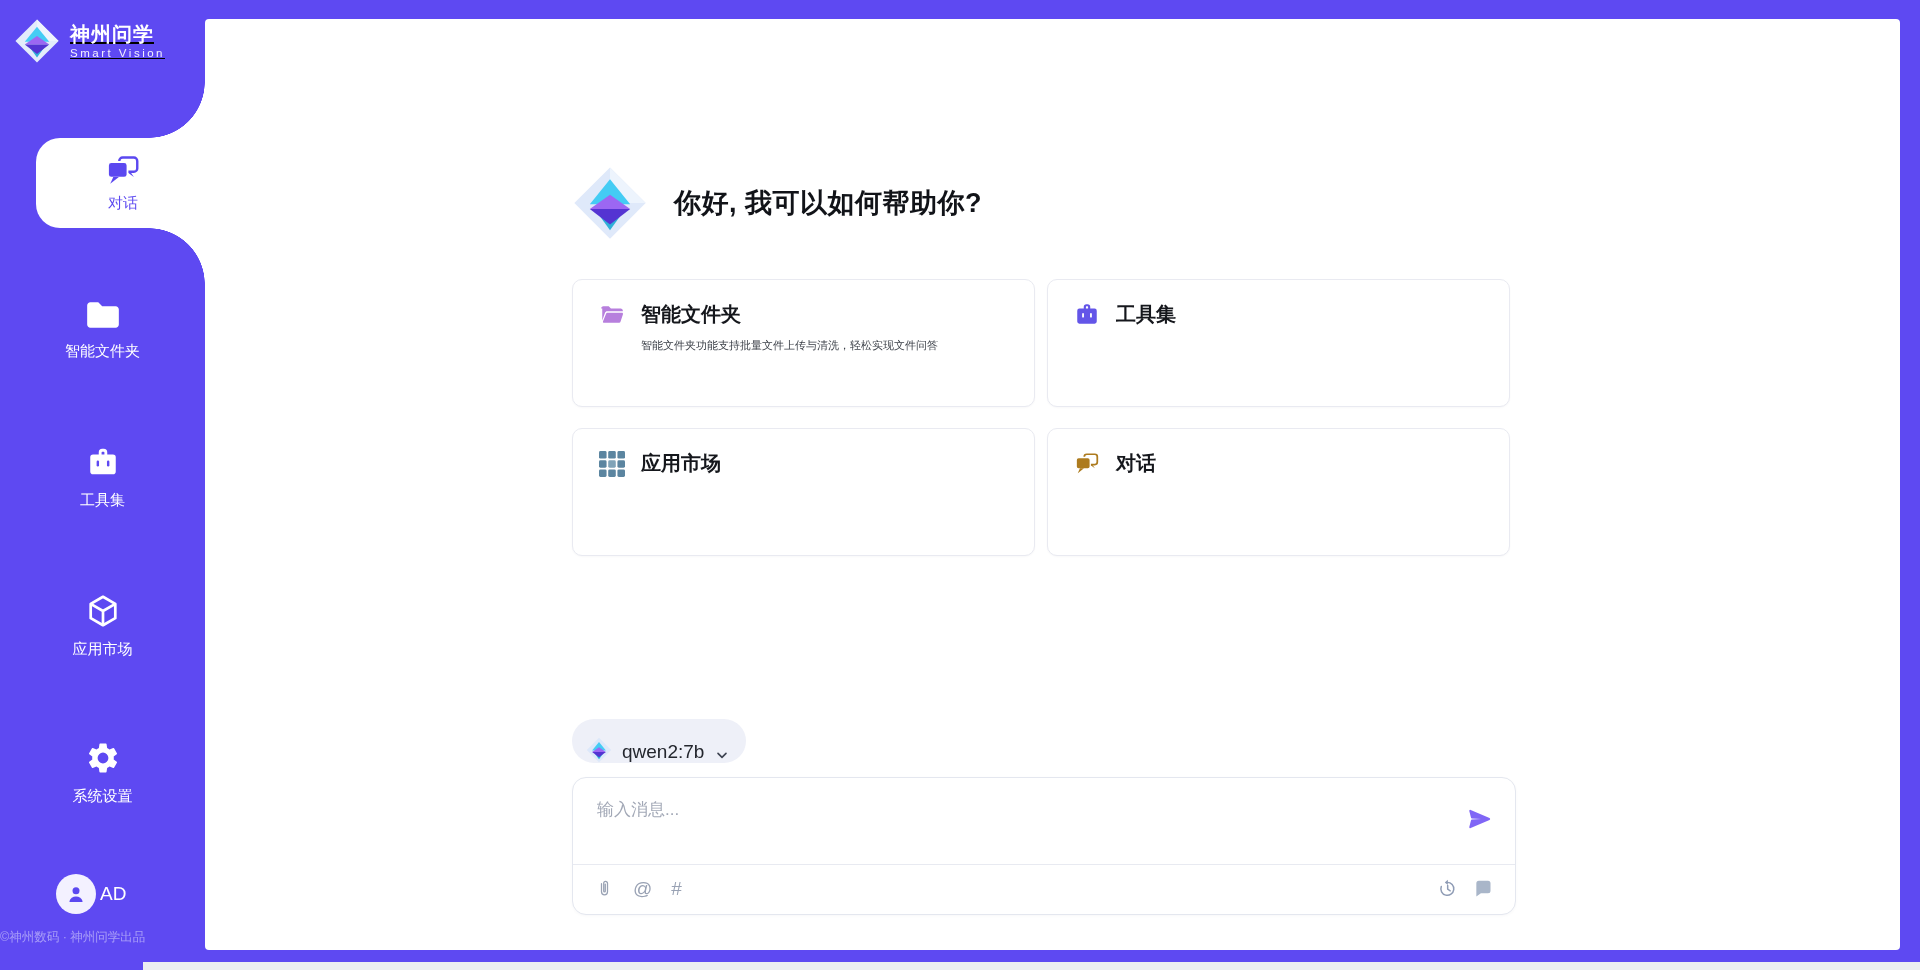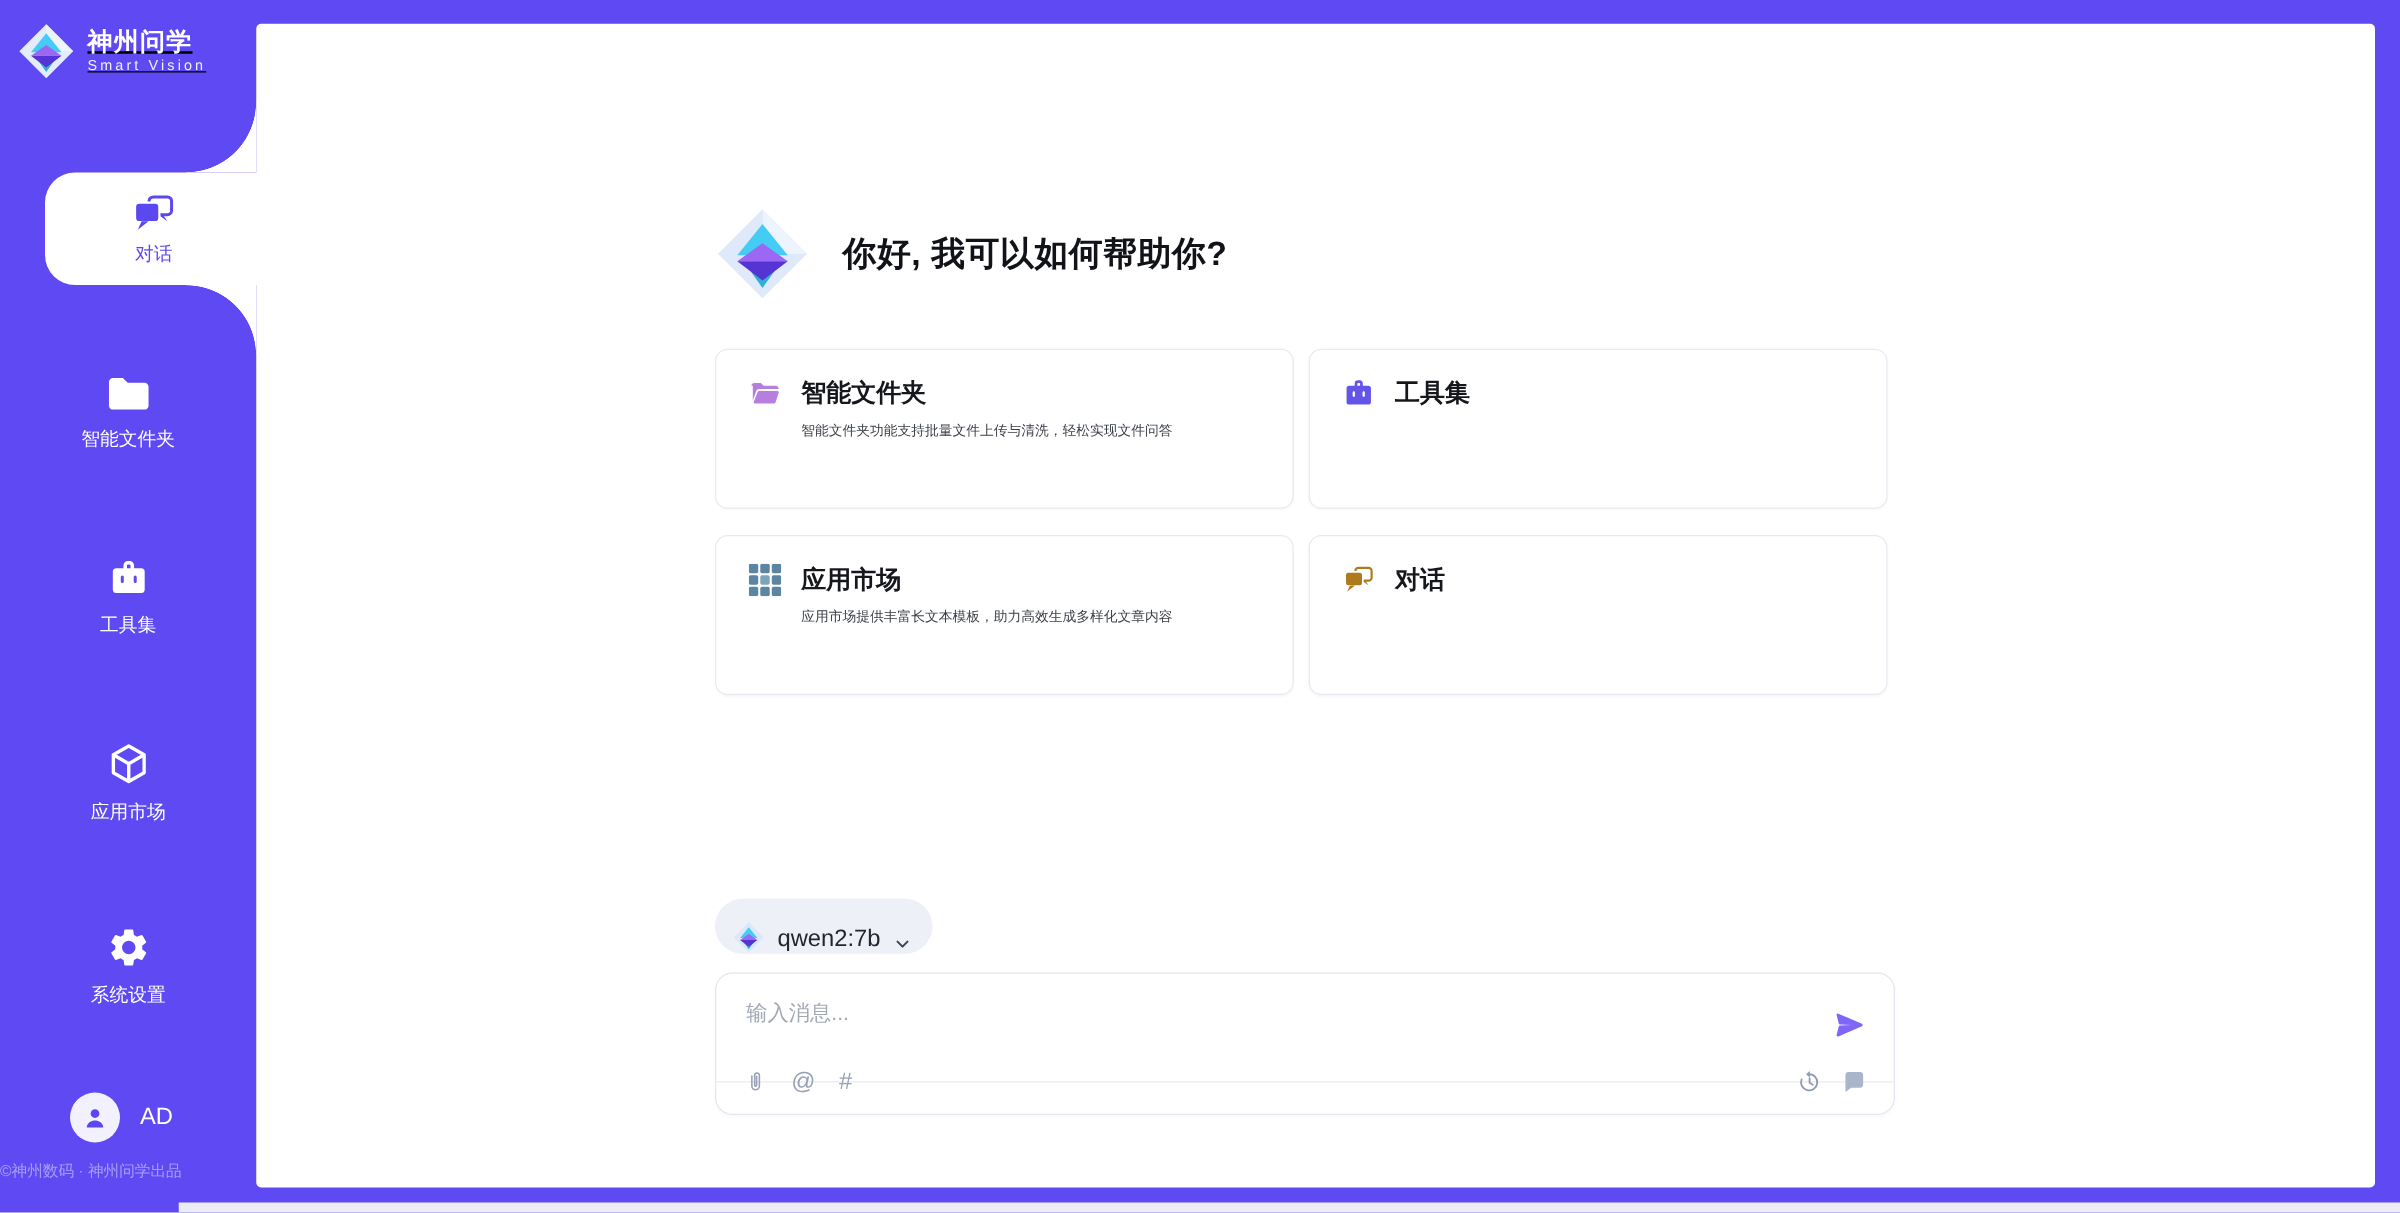--- a/index.html
+++ b/index.html
@@ -39,21 +39,21 @@
     position:absolute;left:0;width:205px;
     display:flex;flex-direction:column;align-items:center;gap:11px;
     color:#fff;cursor:pointer;
   }
   .nav-item .lbl{font-size:15px;color:#fff;}
   .ni-folders{top:299px;}
   .ni-tools{top:446px;}
   .ni-market{top:593px;}
   .ni-settings{top:740px;}
 
-  .user-row{position:absolute;left:56px;top:874px;display:flex;align-items:center;gap:16px;cursor:pointer;}
+  .user-row{position:absolute;left:56px;top:874px;display:flex;align-items:center;gap:4px;cursor:pointer;}
   .avatar{width:40px;height:40px;border-radius:50%;background:#f3f1ff;display:flex;align-items:center;justify-content:center;}
   .user-name{color:#fff;font-size:19px;}
   .copyright{position:absolute;left:0;top:929px;width:205px;
     color:rgba(255,255,255,.45);font-size:12.5px;}
 
   
   .panel{
     position:absolute;left:205px;top:19px;right:20px;bottom:20px;
     background:var(--panel);border-radius:4px;
   }
@@ -74,21 +74,21 @@
   .card-desc{margin:9px 0 0 42px;font-size:11px;line-height:1.55;color:#3a3f47;}
 
   .model-pill{
     margin-top:163px;display:inline-flex;align-items:flex-end;gap:10px;
     height:44px;border-radius:22px;background:#eef0f8;padding:0 16px 0 14px;cursor:pointer;
   }
   .model-pill .logo{width:26px;height:26px;}
   .model-name{font-size:19px;color:#23262d;}
 
   .composer{
-    margin-top:10px;width:944px;height:114px;position:relative;
+    margin-top:10px;width:944px;height:138px;position:relative;
     border:1px solid #e4e7ef;border-radius:14px;background:#fff;
     box-shadow:0 1px 3px rgba(30,30,60,.03);
   }
   .composer textarea{
     position:absolute;left:0;top:0;right:64px;height:84px;
     border:none;outline:none;resize:none;background:transparent;
     padding:20px 0 0 24px;font-size:17px;color:#333;
     font-family:"Liberation Sans","DejaVu Sans",sans-serif;
   }
   .composer textarea::placeholder{color:#a2a8b6;}
@@ -232,21 +232,20 @@
                 <rect x="0" y="7.8" width="6.4" height="6.4" rx="1.2"></rect>
                   <rect x="7.8" y="7.8" width="6.4" height="6.4" rx="1.2" fill="#7fa3b8"></rect>
                   <rect x="15.6" y="7.8" width="6.4" height="6.4" rx="1.2"></rect>
                 <rect x="0" y="15.6" width="6.4" height="6.4" rx="1.2"></rect>
                   <rect x="7.8" y="15.6" width="6.4" height="6.4" rx="1.2"></rect>
                   <rect x="15.6" y="15.6" width="6.4" height="6.4" rx="1.2"></rect>
               </g>
             </svg>
             <span class="card-title">应用市场</span>
           </div>
-          <p class="card-desc">应用市场提供丰富长文本模板，助力高效生成多样化文章内容</p>
         </div>
 
         <div class="card">
           <div class="card-head">
             <svg class="cicon" viewBox="0 0 48 44">
               <rect x="19" y="4" width="24" height="19" rx="4.5" fill="none" stroke="#ad7b1e" stroke-width="3.2"></rect>
               <path d="M33 22l5.5 8-11-8z" fill="#ad7b1e"></path>
               <rect x="4" y="10" width="26" height="21" rx="4.5" fill="#ad7b1e" stroke="#ffffff" stroke-width="2.4"></rect>
               <path d="M11 30l-4 9 11.5-9z" fill="#ad7b1e"></path>
             </svg>

